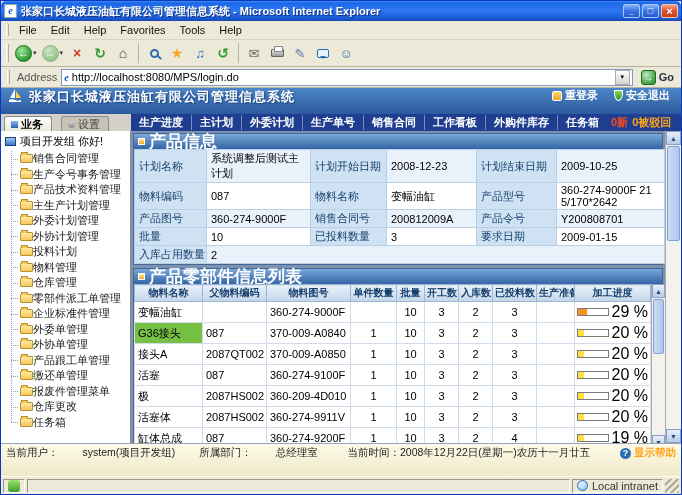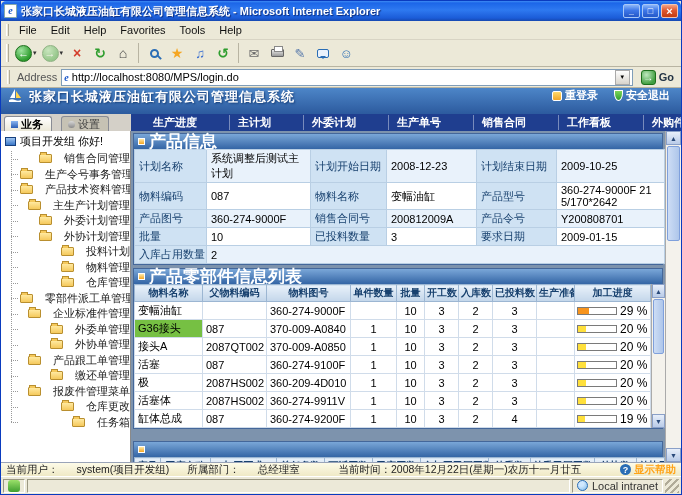--- a/index.html
+++ b/index.html
@@ -81,34 +81,34 @@
 
   
   .nav-row { height:17px; flex:0 0 17px; display:flex; background:#1f3e8f; }
   .tab-zone { width:130px; flex:0 0 130px; background:#d4d0c8; display:flex; align-items:flex-end; padding-left:3px; gap:9px; }
   .tab { font-size:11px; padding:1px 8px 0 6px; display:flex; align-items:center; gap:3px; border:1px solid #898c95;
     border-bottom:none; border-radius:3px 3px 0 0; height:15px; }
   .tab.active { background:linear-gradient(#ffffff,#ece9d8); font-weight:bold; }
   .tab.inactive { background:#c6c2b4; color:#444; }
   .tab-ico-b { width:7px; height:7px; background:linear-gradient(#8ab6f0,#2a5db5); display:inline-block; }
   .tab-ico-g { width:7px; height:7px; border-radius:50%; background:linear-gradient(#d8d8d8,#8a8a8a); display:inline-block; }
-  .nav-links { flex:1; display:flex; align-items:center; padding:0 14px; color:#fff; overflow:hidden;gap:24px; }
+  .nav-links { flex:1; display:flex; align-items:center; padding:0 0; color:#fff; overflow:hidden; }
   .nav-item { font-size:11px; font-weight:bold; padding:0 8px; white-space:nowrap; }
   .nav-item + .nav-item { border-left:1px solid rgba(255,255,255,.4); }
   .badge { font-size:11px; font-weight:bold; margin-left:4px; white-space:nowrap; }
 
   
   .main { flex:1; display:flex; overflow:hidden; background:#fff; }
   .tree { width:130px; flex:0 0 130px; border-right:1px solid #8a8a8a; background:#fff; font-size:11px;
     padding:3px 0 0 3px; overflow:hidden; }
   .greeting { display:flex; align-items:center; gap:4px; margin:0 0 2px 1px; color:#000; white-space:nowrap; }
   .icon-user { width:11px; height:9px; background:linear-gradient(#9ec4f0,#3a77c8); border:1px solid #16407e; display:inline-block; flex:0 0 11px;}
   .tree-items { position:relative; }
   .tree-items::before { content:""; position:absolute; left:7px; top:0; bottom:8px; border-left:1px dotted #999; }
-  .tree-item { position:relative; height:15.5px; display:flex; align-items:center; gap:12px; padding-left:16px; white-space:nowrap;justify-content:flex-end; }
+  .tree-item { position:relative; height:15.5px; display:flex; align-items:center; gap:0; padding-left:16px; white-space:nowrap; }
   .tree-item::before { content:""; position:absolute; left:7px; top:50%; width:7px; border-top:1px dotted #999; }
   .folder-icon { width:13px; height:9px; background:linear-gradient(#ffe9a0,#f5c95c); border:1px solid #b98f2f;
     border-radius:1px; position:relative; display:inline-block; flex:0 0 13px; }
   .folder-icon::before { content:""; position:absolute; top:-3px; left:0; width:5px; height:2px;
     background:#f5c95c; border:1px solid #b98f2f; border-bottom:none; }
   .tree-label { overflow:hidden; color:#1a1a1a; }
 
   .content { flex:1; background:#7d93ad; overflow:hidden; display:flex; flex-direction:column; padding:2px; gap:3px; }
   .section { background:#fff; border:1px solid #44679a; }
   .sec-hdr { height:15px; display:flex; align-items:center; gap:4px; padding:0 4px;
@@ -125,36 +125,36 @@
   .data-table { flex:1; }
   .data-table th { background:linear-gradient(#e9f1fa,#c3d6ea); border:1px solid #9cb6d2; padding:1px 2px;
     color:#17406e; font-size:10px; font-weight:bold; white-space:nowrap; overflow:hidden; height:16px; }
   .data-table td { border:1px solid #d0dcea; padding:1px 3px; font-size:11px; height:15.5px;
     white-space:nowrap; overflow:hidden; color:#000; }
   .data-table td.num { text-align:center; }
   .prog { display:flex; align-items:center; gap:3px; border:none !important; }
   td.progcell { padding:1px 2px; }
   .pbar { width:40px; height:8px; border:1px solid #7a7a7a; background:#fff; display:inline-block; }
   .pbar i { display:block; height:100%; }
-  .ptxt { font-size:12px; }
+  .ptxt { font-size:16px; }
 
   .vsb { width:14px; flex:0 0 14px; background:#f4f2ec; border-left:1px solid #aaa;
     display:flex; flex-direction:column; position:relative; }
   .sb-btn { height:14px; flex:0 0 14px; background:linear-gradient(#e8effa,#b9cbe8); border:1px solid #8aa0c8;
     color:#2a4a7a; font-size:7px; display:flex; align-items:center; justify-content:center; }
   .sb-btn.bottom { margin-top:auto; }
   .sb-thumb { position:absolute; left:1px; right:1px; top:15px; height:55px;
     background:linear-gradient(90deg,#cdddf5,#aec6ea); border:1px solid #7fa0dc; border-radius:2px; }
   .main-vsb { width:16px; flex:0 0 16px; }
   .main-vsb .sb-thumb { height:95px; }
 
   .gap-big { margin-top:9px; }
 
   
-  .app-status { height:14px; flex:0 0 14px; display:flex; align-items:center; gap:18px; padding:0 5px;
+  .app-status { height:14px; flex:0 0 14px; display:flex; align-items:flex-end; gap:24px; padding:16px 5px;
     background:linear-gradient(#fdfbe8,#efe9c6); border-top:1px solid #9aa4b8; font-size:10.5px; color:#222; white-space:nowrap; overflow:hidden;}
   .app-status .mid { flex:1; text-align:center; overflow:hidden; }
   .help-link { display:flex; align-items:center; gap:3px; font-weight:bold; }
   .icon-help { width:11px; height:11px; border-radius:50%; background:#2a6db5; color:#fff; font-size:9px;
     font-weight:bold; display:inline-flex; align-items:center; justify-content:center; }
 
   .ie-status { height:18px; flex:0 0 18px; display:flex; align-items:center; gap:2px; padding:0 2px;
     background:#ECE9D8; border-top:1px solid #fff; font-size:11px; color:#333; }
   .pane { height:14px; display:flex; align-items:center; gap:4px; padding:0 4px;
     border:1px solid; border-color:#9a9782 #fff #fff #9a9782; }

